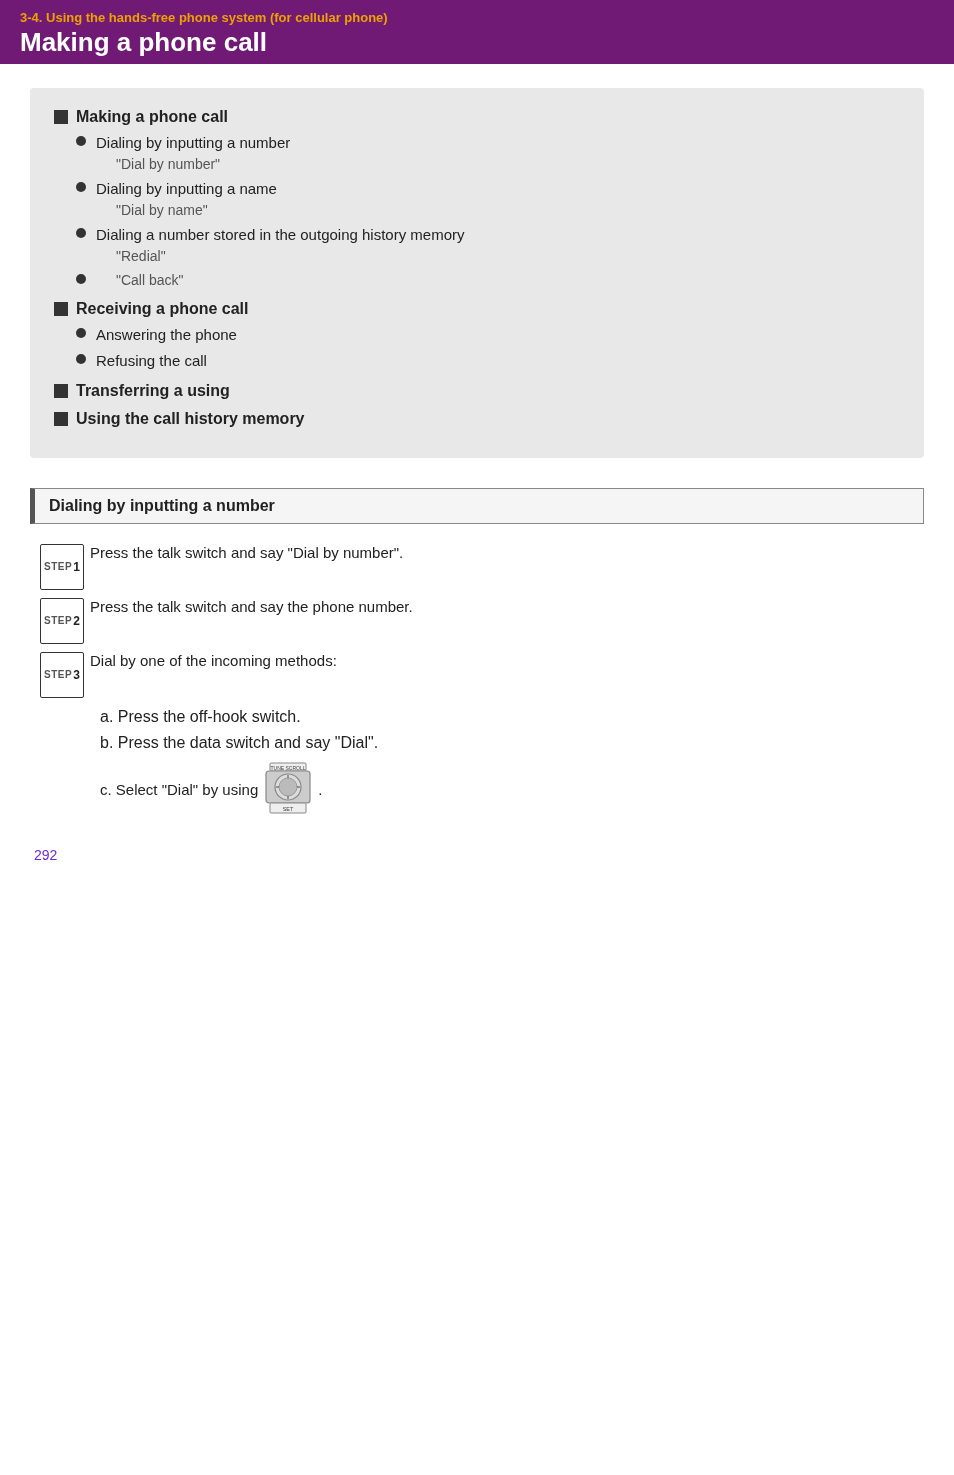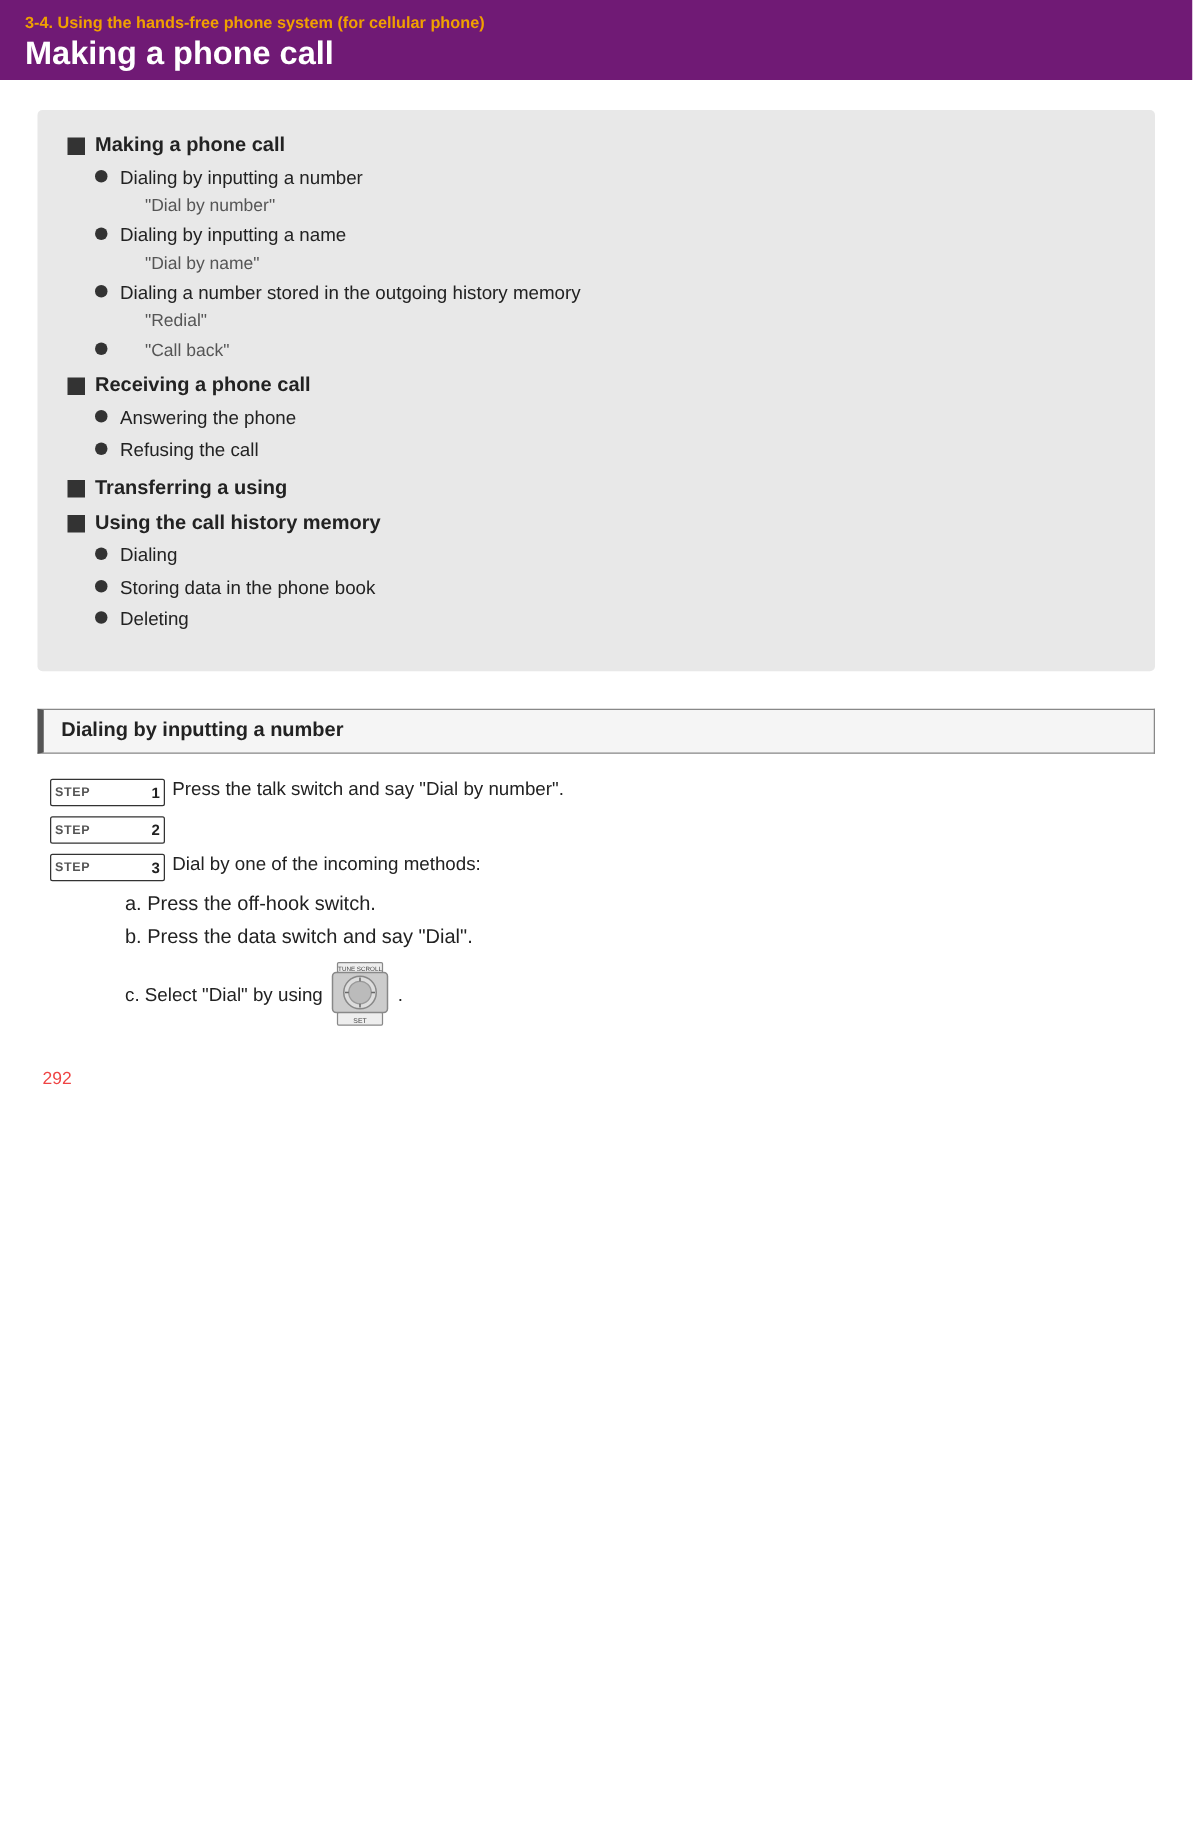--- a/index.html
+++ b/index.html
@@ -112,27 +112,26 @@
       line-height: 1.5;
     }
     .step-badge {
       display: inline-flex;
       align-items: center;
       justify-content: center;
       border: 1.5px solid #333;
       border-radius: 2px;
       font-size: 11px;
       font-weight: bold;
-      padding: 1px 3px;
+      padding: 13px 3px;
       margin-right: 6px;
       flex-shrink: 0;
       margin-top: 2px;
       background: #fff;
       min-width: 44px;
-      gap: 48px;
     }
     .step-badge .step-word {
       color: #555;
       font-size: 10px;
       font-weight: bold;
       letter-spacing: 0.5px;
     }
     .step-badge .step-num {
       font-weight: bold;
       font-size: 12px;
@@ -167,21 +166,21 @@
       flex-direction: column;
       align-items: center;
       margin: 0 4px;
       vertical-align: middle;
     }
 
     
     .page-num {
       margin-top: 30px;
       font-size: 14px;
-      color: #ef4444;
+      color: #6d28d9;
       padding-left: 4px;
     }
   </style>
 </head>
 <body>
 
 <div class="page-header">
   <div class="header-subtitle">3-4. Using the hands-free phone system (for cellular phone)</div>
   <div class="header-title">Making a phone call</div>
 </div>
@@ -248,34 +247,20 @@
         <span class="sq-icon"></span>
         <span>Transferring a using</span>
       </div>
     </div>
 
     <div class="toc-section">
       <div class="toc-section-title">
         <span class="sq-icon"></span>
         <span>Using the call history memory</span>
       </div>
-      <ul class="toc-items">
-        <li>
-          <span class="dot"></span>
-          <div>Dialing</div>
-        </li>
-        <li>
-          <span class="dot"></span>
-          <div>Storing data in the phone book</div>
-        </li>
-        <li>
-          <span class="dot"></span>
-          <div>Deleting</div>
-        </li>
-      </ul>
     </div>
 
   </div>
 
   <div class="section-header">
     <span>Dialing by inputting a number</span>
   </div>
 
   <div class="steps-area">
 
@@ -285,20 +270,21 @@
         <span class="step-num">1</span>
       </div>
       <div class="step-content">Press the talk switch and say "Dial by number".</div>
     </div>
 
     <div class="step-row">
       <div class="step-badge">
         <span class="step-word">STEP</span>
         <span class="step-num">2</span>
       </div>
+      <div class="step-content">Press the talk switch and say the phone number.</div>
     </div>
 
     <div class="step-row">
       <div class="step-badge">
         <span class="step-word">STEP</span>
         <span class="step-num">3</span>
       </div>
       <div class="step-content">Dial by one of the incoming methods:</div>
     </div>
 

